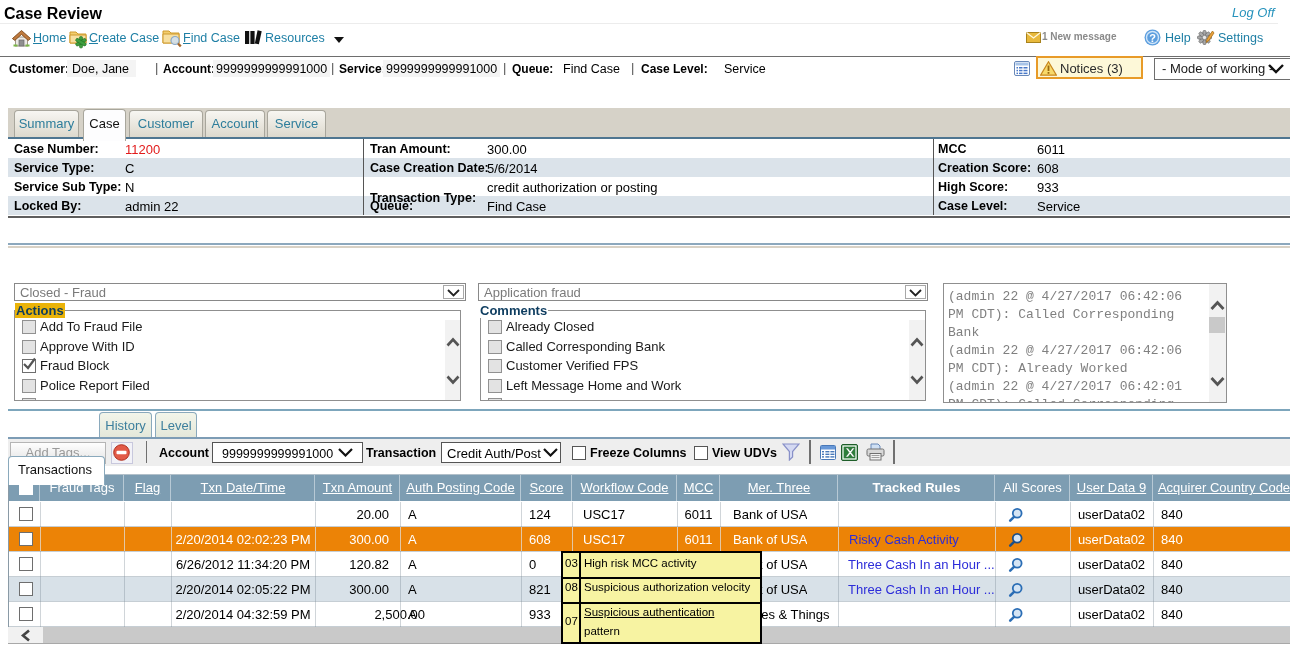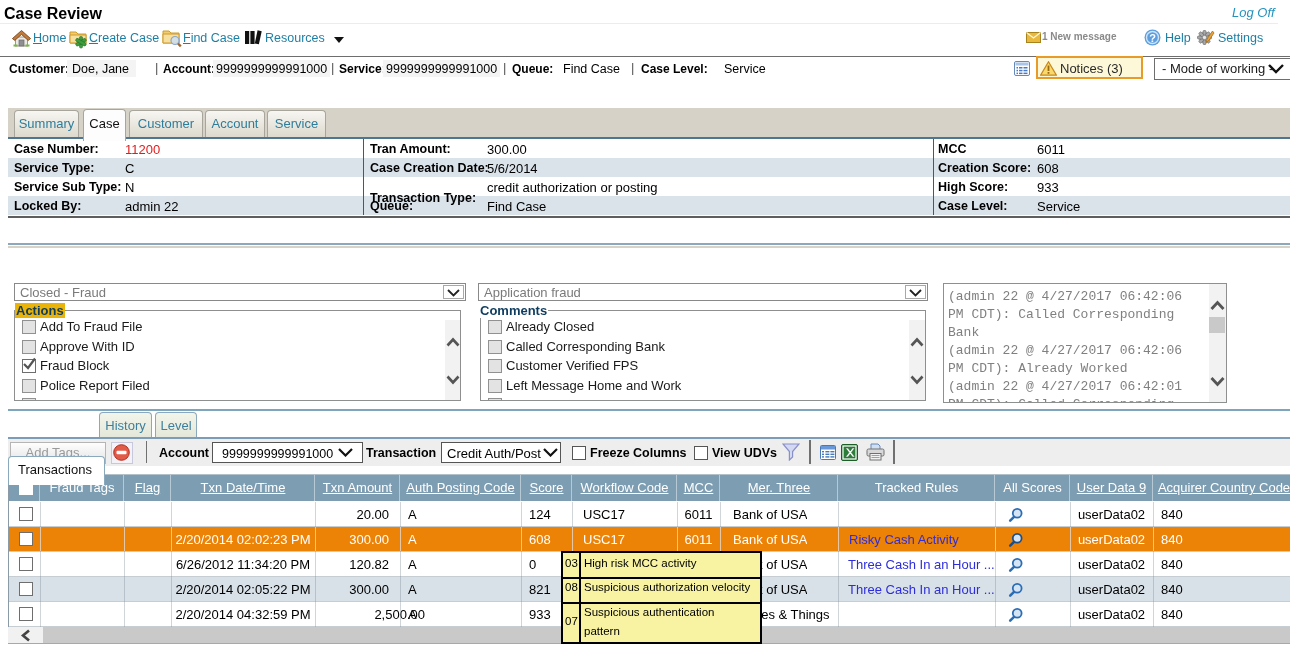--- a/index.html
+++ b/index.html
@@ -353,21 +353,21 @@
     <span class="chkw" style="left:11px;top:6px;background:#fff;border:1px solid #fff;"></span>
     <span class="hcell" style="left:32px;width:84px;">Fraud Tags</span>
     <span class="hcell hu" style="left:116px;width:47px;">Flag</span>
     <span class="hcell hu" style="left:163px;width:144px;">Txn Date/Time</span>
     <span class="hcell hu" style="left:307px;width:85px;">Txn Amount</span>
     <span class="hcell hu" style="left:392px;width:121px;">Auth Posting Code</span>
     <span class="hcell hu" style="left:513px;width:51px;">Score</span>
     <span class="hcell hu" style="left:564px;width:105px;">Workflow Code</span>
     <span class="hcell hu" style="left:669px;width:43px;">MCC</span>
     <span class="hcell hu" style="left:712px;width:118px;">Mer. Three</span>
-    <span class="hcell" style="left:830px;width:157px;">Tracked Rules</span>
+    <span class="hcell" style="left:830px;width:157px;font-weight:bold;">Tracked Rules</span>
     <span class="hcell" style="left:987px;width:75px;">All Scores</span>
     <span class="hcell hu" style="left:1062px;width:83px;">User Data 9</span>
     <span class="hcell hu" style="left:1145px;width:142px;">Acquirer Country Code</span>
     <span class="abs" style="left:31px;top:0;width:1px;height:26px;background:rgba(255,255,255,0.45);"></span>
     <span class="abs" style="left:115px;top:0;width:1px;height:26px;background:rgba(255,255,255,0.45);"></span>
     <span class="abs" style="left:162px;top:0;width:1px;height:26px;background:rgba(255,255,255,0.45);"></span>
     <span class="abs" style="left:306px;top:0;width:1px;height:26px;background:rgba(255,255,255,0.45);"></span>
     <span class="abs" style="left:391px;top:0;width:1px;height:26px;background:rgba(255,255,255,0.45);"></span>
     <span class="abs" style="left:512px;top:0;width:1px;height:26px;background:rgba(255,255,255,0.45);"></span>
     <span class="abs" style="left:563px;top:0;width:1px;height:26px;background:rgba(255,255,255,0.45);"></span>
@@ -506,17 +506,17 @@
 
 <div id="tooltip" class="abs" style="left:561px;top:551px;width:201px;height:93px;background:#f7f3a2;border:2px solid #000;box-sizing:border-box;z-index:10;overflow:hidden;font-size:11.5px;">
   <div class="abs" style="left:16px;top:0;width:2px;height:89px;background:#000;"></div>
   <div class="abs" style="left:0;top:24px;width:197px;height:2px;background:#000;"></div>
   <div class="abs" style="left:0;top:49px;width:197px;height:2px;background:#000;"></div>
   <span class="abs" style="left:1px;top:4px;width:15px;text-align:center;">03</span>
   <span class="abs" style="left:21px;top:4px;white-space:nowrap;">High risk MCC activity</span>
   <span class="abs" style="left:1px;top:28px;width:15px;text-align:center;">08</span>
   <span class="abs" style="left:21px;top:28px;white-space:nowrap;">Suspicious authorization velocity</span>
   <span class="abs" style="left:1px;top:62px;width:15px;text-align:center;">07</span>
-  <span class="abs" style="left:21px;top:53px;white-space:nowrap;">Suspicious authentication</span>
+  <span class="abs" style="left:21px;top:53px;white-space:nowrap;text-decoration:underline;">Suspicious authentication</span>
   <span class="abs" style="left:21px;top:72px;white-space:nowrap;">pattern</span>
 </div>
 
 </div>
 
 </body></html>

